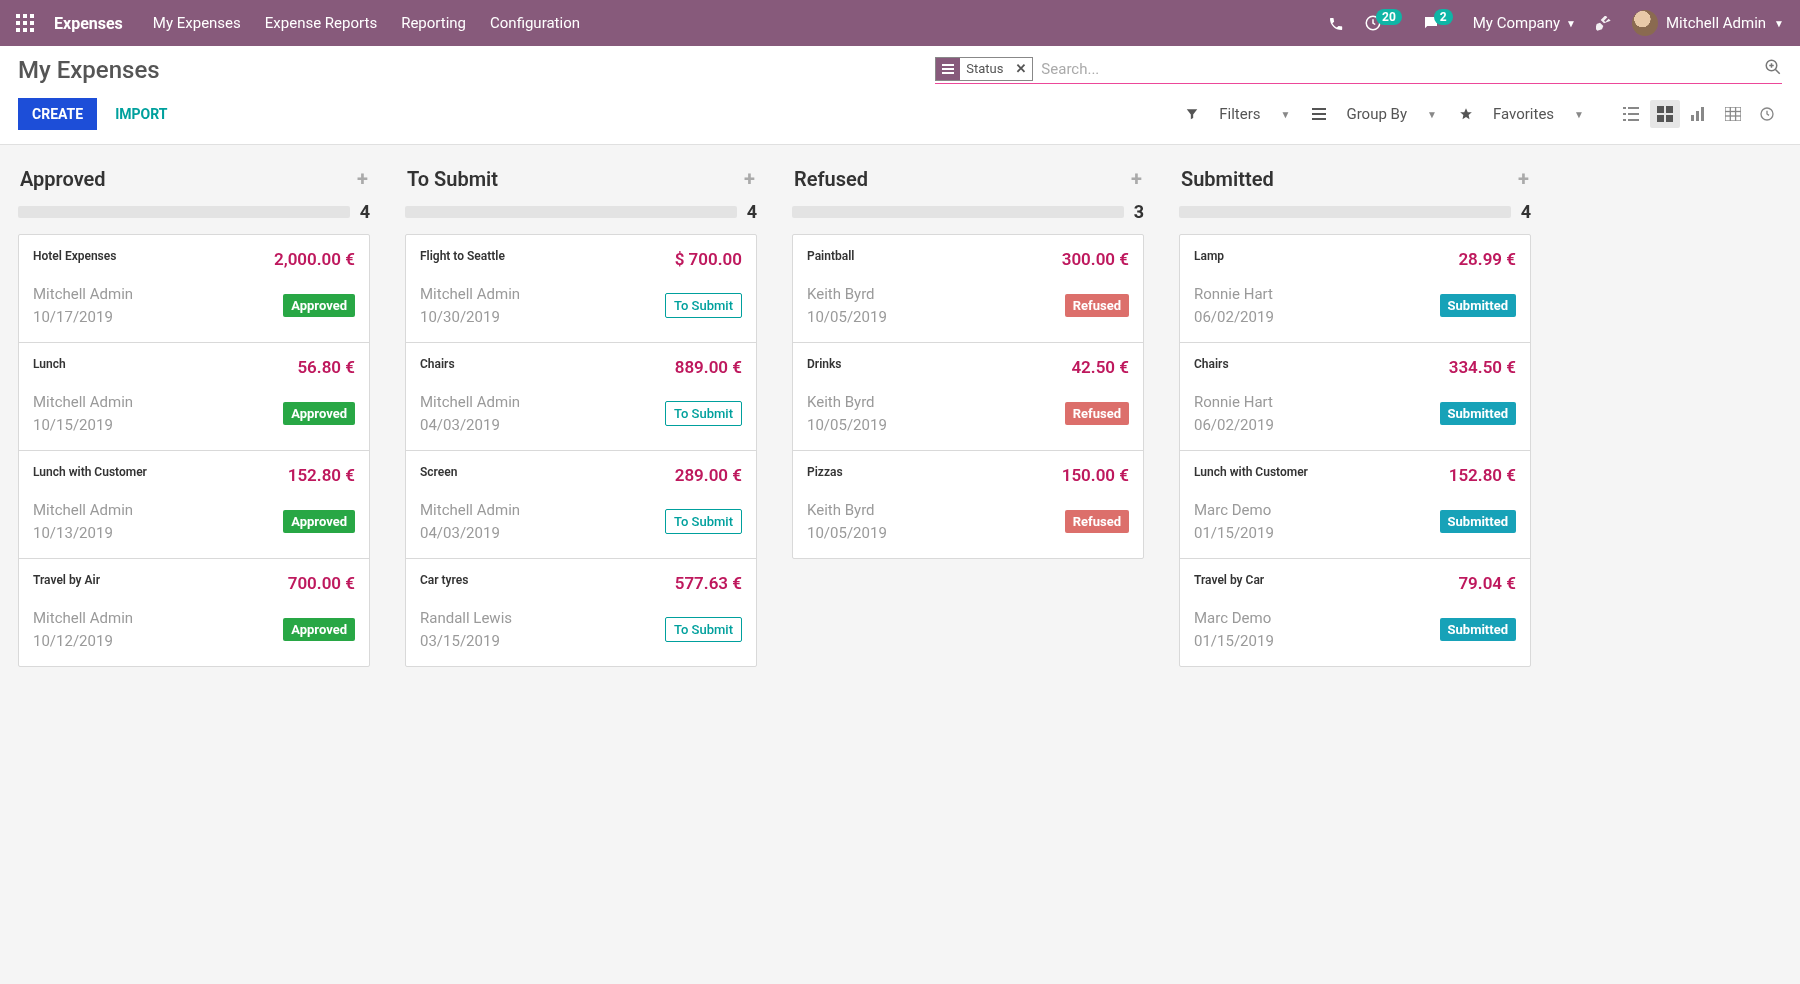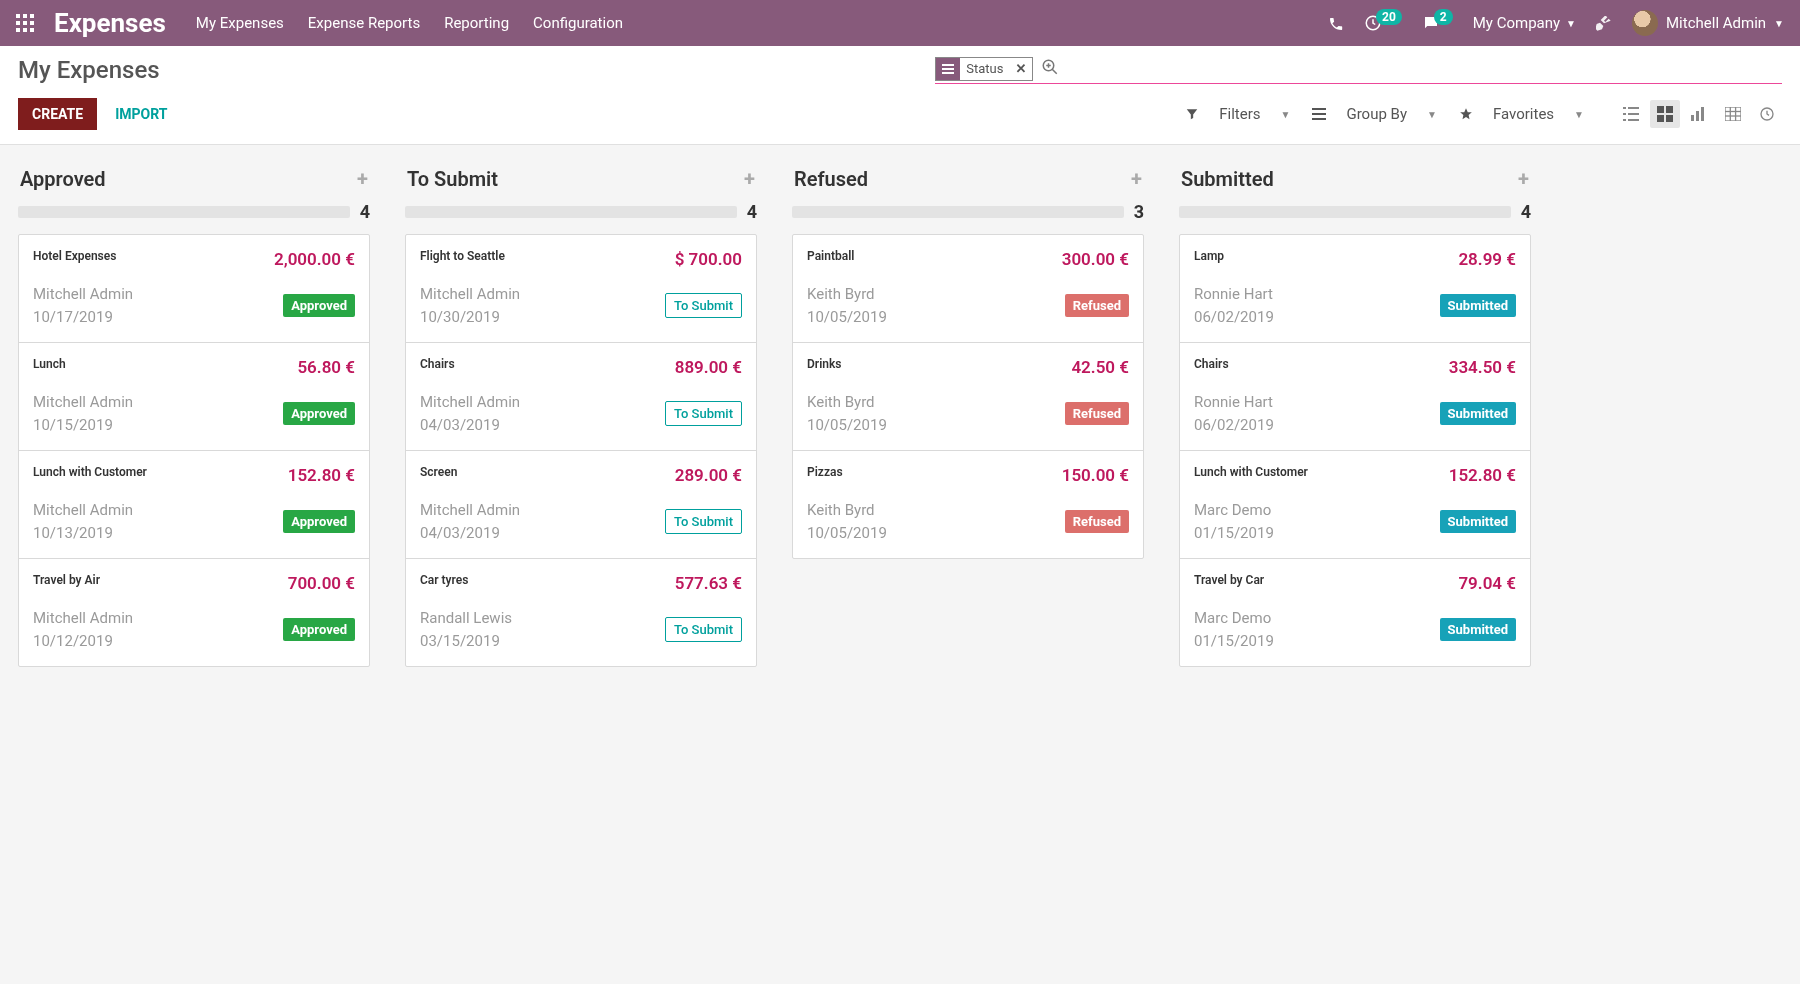--- a/index.html
+++ b/index.html
@@ -1,20 +1,20 @@
 <!DOCTYPE html>
 <html><head>
 <meta charset="utf-8">
 <style>
 * { margin: 0; padding: 0; box-sizing: border-box; font-family: -apple-system, BlinkMacSystemFont, "Segoe UI", Roboto, sans-serif; }
 body { background: #f5f5f5; }
 
 .topbar { background: #875A7B; height: 46px; display: flex; align-items: center; padding: 0 16px; color: #fff; }
 .apps-icon { margin-right: 20px; display: inline-flex; }
-.app-title { font-size: 26px; font-weight: 700; margin-right: 30px; }
+.app-title { font-size: 16px; font-weight: 700; margin-right: 30px; }
 .topnav { display: flex; gap: 24px; font-size: 15px; }
 .topnav-item { cursor: pointer; }
 .topbar-spacer { flex: 1; }
 .topbar-right { display: flex; align-items: center; gap: 20px; font-size: 15px; }
 .badge-pill { background: #0fb5a6; border-radius: 8px; padding: 1px 6px; font-size: 12px; font-weight: 700; margin-left: -6px; position: relative; top: -6px; }
 .company-sel { display: flex; align-items: center; gap: 6px; cursor: pointer; }
 .avatar { width: 26px; height: 26px; border-radius: 50%; background: radial-gradient(circle at 40% 35%, #e8c9a8 35%, #8a6a50 36%); display: inline-block; }
 .user-sel { display: flex; align-items: center; gap: 8px; cursor: pointer; }
 .caret { font-size: 10px; }
 
@@ -24,21 +24,21 @@
 .search-wrap { margin-left: auto; width: 48%; display: flex; align-items: center; border-bottom: 1px solid #ec4899; padding-bottom: 2px; }
 .facet { display: inline-flex; align-items: center; border: 1px solid #888; height: 24px; font-size: 13px; margin-right: 8px; }
 .facet-icon { background: #875A7B; color: #fff; width: 24px; height: 100%; display: flex; align-items: center; justify-content: center; }
 .facet-label { padding: 0 6px; color: #555; }
 .facet-x { padding: 0 6px; color: #555; cursor: pointer; font-weight: 700; }
 .search-input { border: none; outline: none; font-size: 15px; flex: 1; color: #666; }
 .search-input::placeholder { color: #aaa; }
 .search-zoom { color: #888; }
 
 .subbar-row2 { display: flex; align-items: center; margin-top: 14px; }
-.btn-create { background: #7f1d1d; color: #fff; border: none; padding: 8px 14px; font-size: 14px; font-weight: 700; cursor: pointer; margin-right: 18px; }
+.btn-create { background: #1d4ed8; color: #fff; border: none; padding: 8px 14px; font-size: 14px; font-weight: 700; cursor: pointer; margin-right: 18px; }
 .btn-import { background: none; border: none; color: #00A09D; font-size: 14px; font-weight: 700; cursor: pointer; }
 .toolbar-right { margin-left: auto; display: flex; align-items: center; gap: 22px; }
 .tool-btn { display: flex; align-items: center; gap: 20px; color: #555; font-size: 15px; cursor: pointer; text-align: center; }
 .tool-btn .caret { color: #888; }
 .view-switcher { display: flex; gap: 4px; margin-left: 10px; }
 .vs-btn { width: 30px; height: 28px; display: flex; align-items: center; justify-content: center; color: #888; cursor: pointer; border-radius: 2px; }
 .vs-btn.active { background: #e6e6e6; color: #555; }
 
 .board { display: flex; gap: 35px; padding: 18px 18px 30px; overflow-x: auto; }
 .column { width: 352px; flex-shrink: 0; }
@@ -134,20 +134,21 @@
         <span class="facet-icon">
           <svg width="12" height="10" viewBox="0 0 12 10">
               <rect y="0" width="12" height="2" fill="#fff"></rect>
               <rect y="4" width="12" height="2" fill="#fff"></rect>
               <rect y="8" width="12" height="2" fill="#fff"></rect>
             </svg>
         </span>
         <span class="facet-label">Status</span>
         <span class="facet-x">✕</span>
       </span>
+      <input class="search-input" placeholder="Search..." style="">
       <span class="search-zoom">
         <svg width="18" height="18" viewBox="0 0 24 24" fill="none" stroke="#777" stroke-width="2">
             <circle cx="10" cy="10" r="7"></circle>
             <line x1="21" y1="21" x2="15" y2="15"></line>
             <line x1="7" y1="10" x2="13" y2="10"></line>
             <line x1="10" y1="7" x2="10" y2="13"></line>
           </svg>
       </span>
     </div>
   </div>

